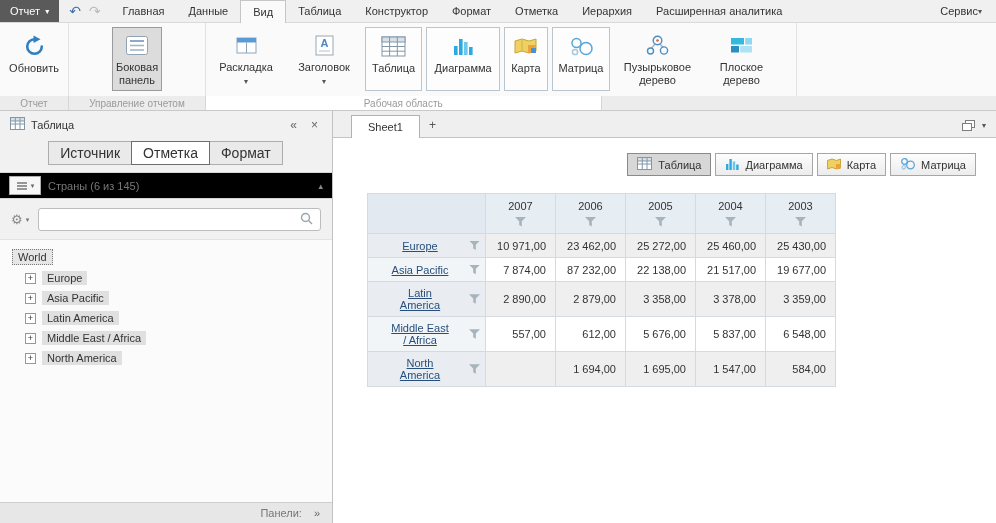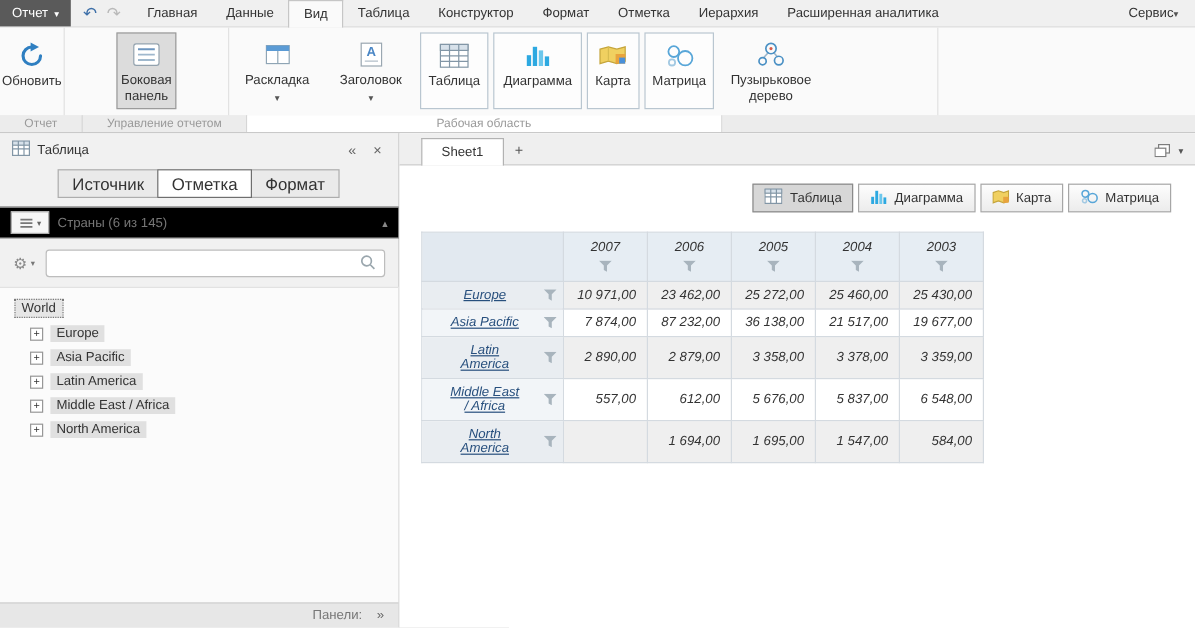--- a/index.html
+++ b/index.html
@@ -15,21 +15,21 @@
   .redo { color:#b9b9b9; font-size:14px; }
   .top-tabs { display:flex; align-items:stretch; }
   .top-tab { padding:0 12px; display:flex; align-items:center; color:#333; cursor:pointer; }
   .top-tab.active { background:#fafafa; border:1px solid #c6c6c6; border-bottom:none; margin-bottom:-1px; }
   .service-btn { margin-left:auto; padding:0 14px; display:flex; align-items:center; cursor:pointer; }
   .service-btn .caret { font-size:8px; color:#555; }
 
   
   .ribbon { height:73px; background:#fafafa; display:flex; align-items:stretch; }
   .rgroup { display:flex; align-items:flex-start; padding:4px 3px; border-right:1px solid #e2e2e2; gap:4px; }
-  .rgroup.g1 { width:54px; justify-content:center; }
+  .rgroup.g1 { width:69px; justify-content:center; }
   .rgroup.g2 { width:137px; justify-content:center; }
   .rgroup.g3 { width:591px; }
   .rgroup.rest { flex:1; border-right:none; }
   .rbtn { display:flex; flex-direction:column; align-items:center; justify-content:flex-start; gap:3px; padding:5px 6px 3px;
           border:1px solid transparent; background:transparent; font-family:inherit; font-size:11px; color:#333;
           line-height:1.2; text-align:center; cursor:pointer; height:64px; }
   .rbtn .ric { height:26px; display:flex; align-items:center; }
   .rbtn.boxed { border:1px solid #b9c6d0; background:#fdfdfd; }
   .rbtn.selected { background:#dcdcdc; border:1px solid #9b9b9b; }
   .rbtn .caret { font-size:8px; color:#555; }
@@ -80,21 +80,21 @@
   .win-icon { cursor:pointer; display:flex; }
   .tiny-caret { font-size:8px; color:#555; cursor:pointer; }
 
   .workspace { flex:1; position:relative; background:#fff; }
 
   .view-toggle { position:absolute; top:15px; right:20px; display:flex; gap:4px; }
   .vbtn { display:flex; align-items:center; gap:6px; border:1px solid #a6a6a6; background:linear-gradient(#fdfdfd,#ececec); padding:3px 9px; font-family:inherit; font-size:11px; color:#333; cursor:pointer; }
   .vbtn.active { background:#d7d7d7; border-color:#8a8a8a; }
 
   
-  .data-table { position:absolute; top:55px; left:18px; border-collapse:collapse; font-size:11px;font-style:italic; }
+  .data-table { position:absolute; top:55px; left:34px; border-collapse:collapse; font-size:11px; }
   .data-table th, .data-table td { border:1px solid #d4dae0; }
   th.corner { width:118px; background:#e2e9f0; }
   th.year { width:70px; background:#e6edf3; font-weight:normal; padding:6px 0 4px; color:#333; cursor:pointer; }
   th.year .yr { margin-bottom:5px; }
   .funnel { width:11px; height:10px; background:#a8b4bd; clip-path:polygon(0 0,100% 0,62% 42%,62% 95%,38% 80%,38% 42%); display:inline-block; }
   td.label-cell { position:relative; text-align:center; padding:5px 20px 5px 7px; }
   td.label-cell .cell-funnel { position:absolute; right:5px; top:50%; margin-top:-5px; cursor:pointer; }
   td.label-cell.root { text-align:left; }
   .row-link { color:#274f7d; text-decoration:underline; cursor:pointer; display:inline-block; max-width:62px; vertical-align:middle; }
   .root .row-link { max-width:none; margin-left:6px; }
@@ -233,20 +233,31 @@
           <svg width="25" height="23">
               <line x1="10.5" y1="9.5" x2="6.5" y2="14" stroke="#9ab4c8" stroke-width="1.3"></line>
               <line x1="14.5" y1="9.5" x2="18" y2="13.5" stroke="#9ab4c8" stroke-width="1.3"></line>
               <circle cx="12.5" cy="6.5" r="4.3" fill="none" stroke="#4a90c4" stroke-width="1.4"></circle>
               <circle cx="5.5" cy="17" r="3" fill="none" stroke="#4a90c4" stroke-width="1.4"></circle>
               <circle cx="19" cy="16.5" r="3.6" fill="none" stroke="#4a90c4" stroke-width="1.4"></circle>
               <circle cx="12.5" cy="6.5" r="1.3" fill="#d85c4a"></circle>
             </svg>
         </span>
         <span>Пузырьковое дерево</span>
+      </button>
+      <button class="rbtn w70">
+        <span class="ric">
+          <svg width="23" height="19">
+              <rect x="1" y="2" width="13" height="6.5" fill="#35b8e0"></rect>
+              <rect x="15.2" y="2" width="6.8" height="6.5" fill="#8ed8f1"></rect>
+              <rect x="1" y="10" width="8" height="6.5" fill="#2b8fc0"></rect>
+              <rect x="10.2" y="10" width="11.8" height="6.5" fill="#aee1f4"></rect>
+            </svg>
+        </span>
+        <span>Плоское дерево</span>
       </button>
     </div>
     <div class="rgroup rest"></div>
   </div>
 
   <div class="group-strip">
     <div class="gseg report">Отчет</div>
     <div class="gseg manage">Управление отчетом</div>
     <div class="gseg workspace">Рабочая область</div>
     <div class="gseg rest"></div>
@@ -418,21 +429,21 @@
               <td class="val">25 460,00</td>
               <td class="val">25 430,00</td>
             </tr>
             <tr class="row-even">
               <td class="label-cell">
                 <a class="row-link">Asia Pacific</a>
                 <span class="funnel cell-funnel"></span>
               </td>
               <td class="val">7 874,00</td>
               <td class="val">87 232,00</td>
-              <td class="val">36 138,00</td>
+              <td class="val">22 138,00</td>
               <td class="val">21 517,00</td>
               <td class="val">19 677,00</td>
             </tr>
             <tr class="row-odd">
               <td class="label-cell">
                 <a class="row-link">Latin America</a>
                 <span class="funnel cell-funnel"></span>
               </td>
               <td class="val">2 890,00</td>
               <td class="val">2 879,00</td>

